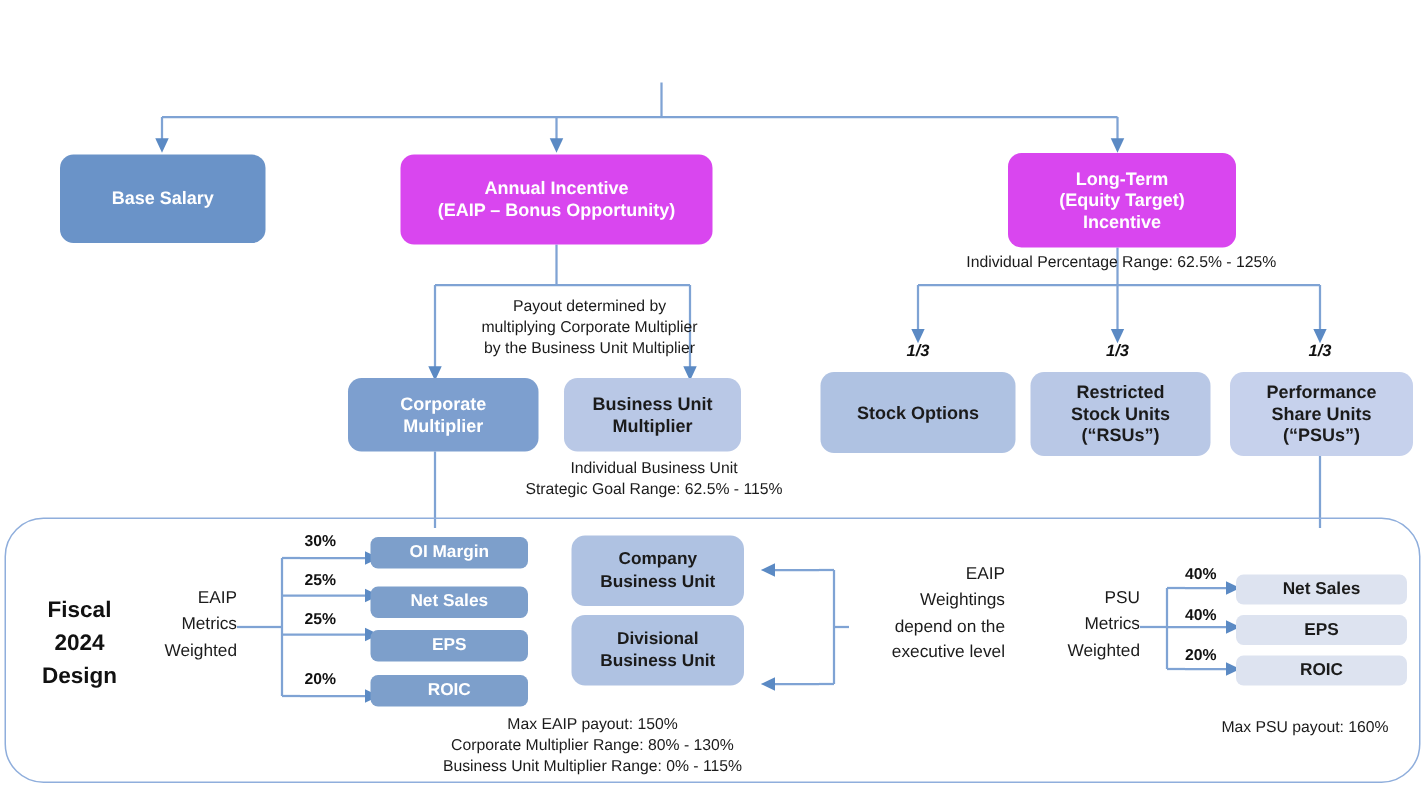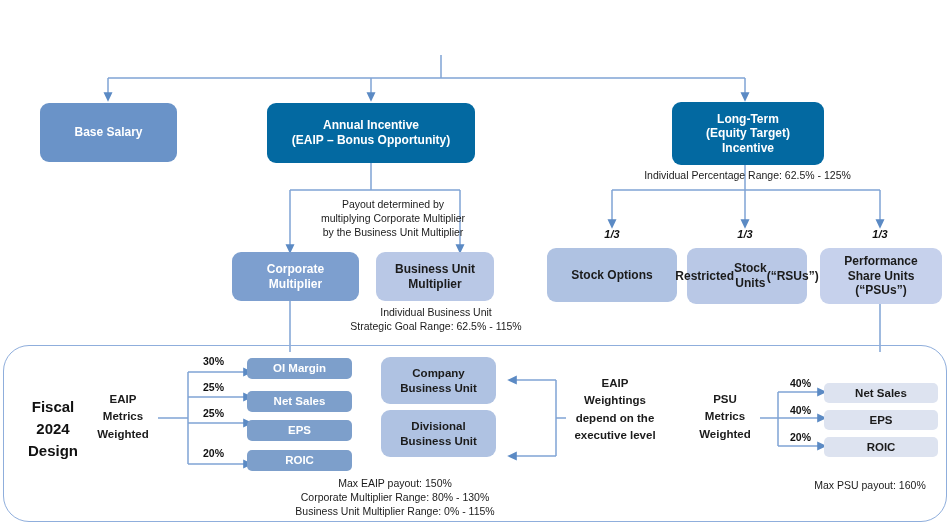--- a/index.html
+++ b/index.html
@@ -35,21 +35,21 @@
     line-height: 1.22;
     font-weight: bold;
     border-radius: 9px;
     padding: 2px 4px;
   }
   .node span { display: block; width: 100%; }
 
   .n-dark    { background: #565656; color: #ffffff; border-radius: 12px; }
   .n-blue1   { background: #6A93C8; color: #ffffff; }
   .n-blue2   { background: #7D9FCF; color: #ffffff; }
-  .n-blue3   { background: #0369a1; color: #ffffff; }
+  .n-blue3   { background: #d946ef; color: #ffffff; }
   .n-blue4   { background: #AFC2E2; color: #1b1b1b; }
   .n-blue5   { background: #B9C8E6; color: #1b1b1b; }
   .n-blue6   { background: #C6D1EC; color: #1b1b1b; }
   .n-metric  { background: #7D9FCB; color: #ffffff; border-radius: 5px; }
   .n-psu     { background: #DDE3F0; color: #1b1b1b; border-radius: 5px; }
   .n-bu      { background: #AFC2E2; color: #1b1b1b; border-radius: 9px; }
 
   .caption {
     position: absolute;
     font-size: 10.5px;
@@ -69,23 +69,23 @@
     font-size: 11px;
     font-weight: bold;
     color: #111111;
     text-align: center;
     font-style: italic;
   }
   .sidelabel {
     position: absolute;
     font-size: 11.5px;
     color: #1b1b1b;
-    text-align: center;
+    text-align: right;
     line-height: 1.5;
-    font-weight: bold;
+    font-weight: normal;
   }
   .panel {
     position: absolute;
     left: 3px;
     top: 345px;
     width: 944px;
     height: 177px;
     border: 1.6px solid #8FAEDC;
     border-radius: 26px;
     box-sizing: border-box;
@@ -212,21 +212,21 @@
     <span>1/3</span>
   </div>
   <div class="frac" style="left:860px; top:228px; width:40px;">
     <span>1/3</span>
   </div>
 
   <div class="node n-blue4" style="left:547px; top:248px; width:130px; height:54px; font-size:12px; flex-direction:column;">
     <span>Stock Options</span>
   </div>
 
-  <div class="node n-blue5" style="left:687px; top:248px; width:120px; height:56px; font-size:12px; flex-direction:row;">
+  <div class="node n-blue5" style="left:687px; top:248px; width:120px; height:56px; font-size:12px; flex-direction:column;">
     <span>Restricted</span>
     <span>Stock Units</span>
     <span>(“RSUs”)</span>
   </div>
 
   <div class="node n-blue6" style="left:820px; top:248px; width:122px; height:56px; font-size:12px; flex-direction:column;">
     <span>Performance</span>
     <span>Share Units</span>
     <span>(“PSUs”)</span>
   </div>

